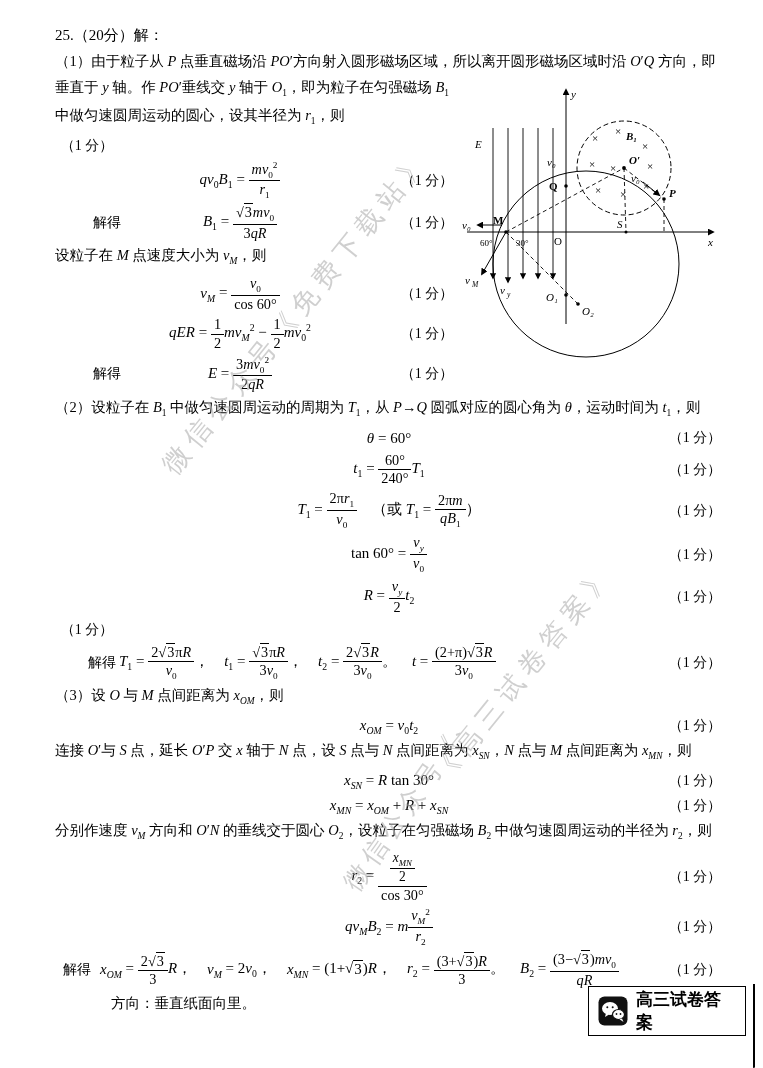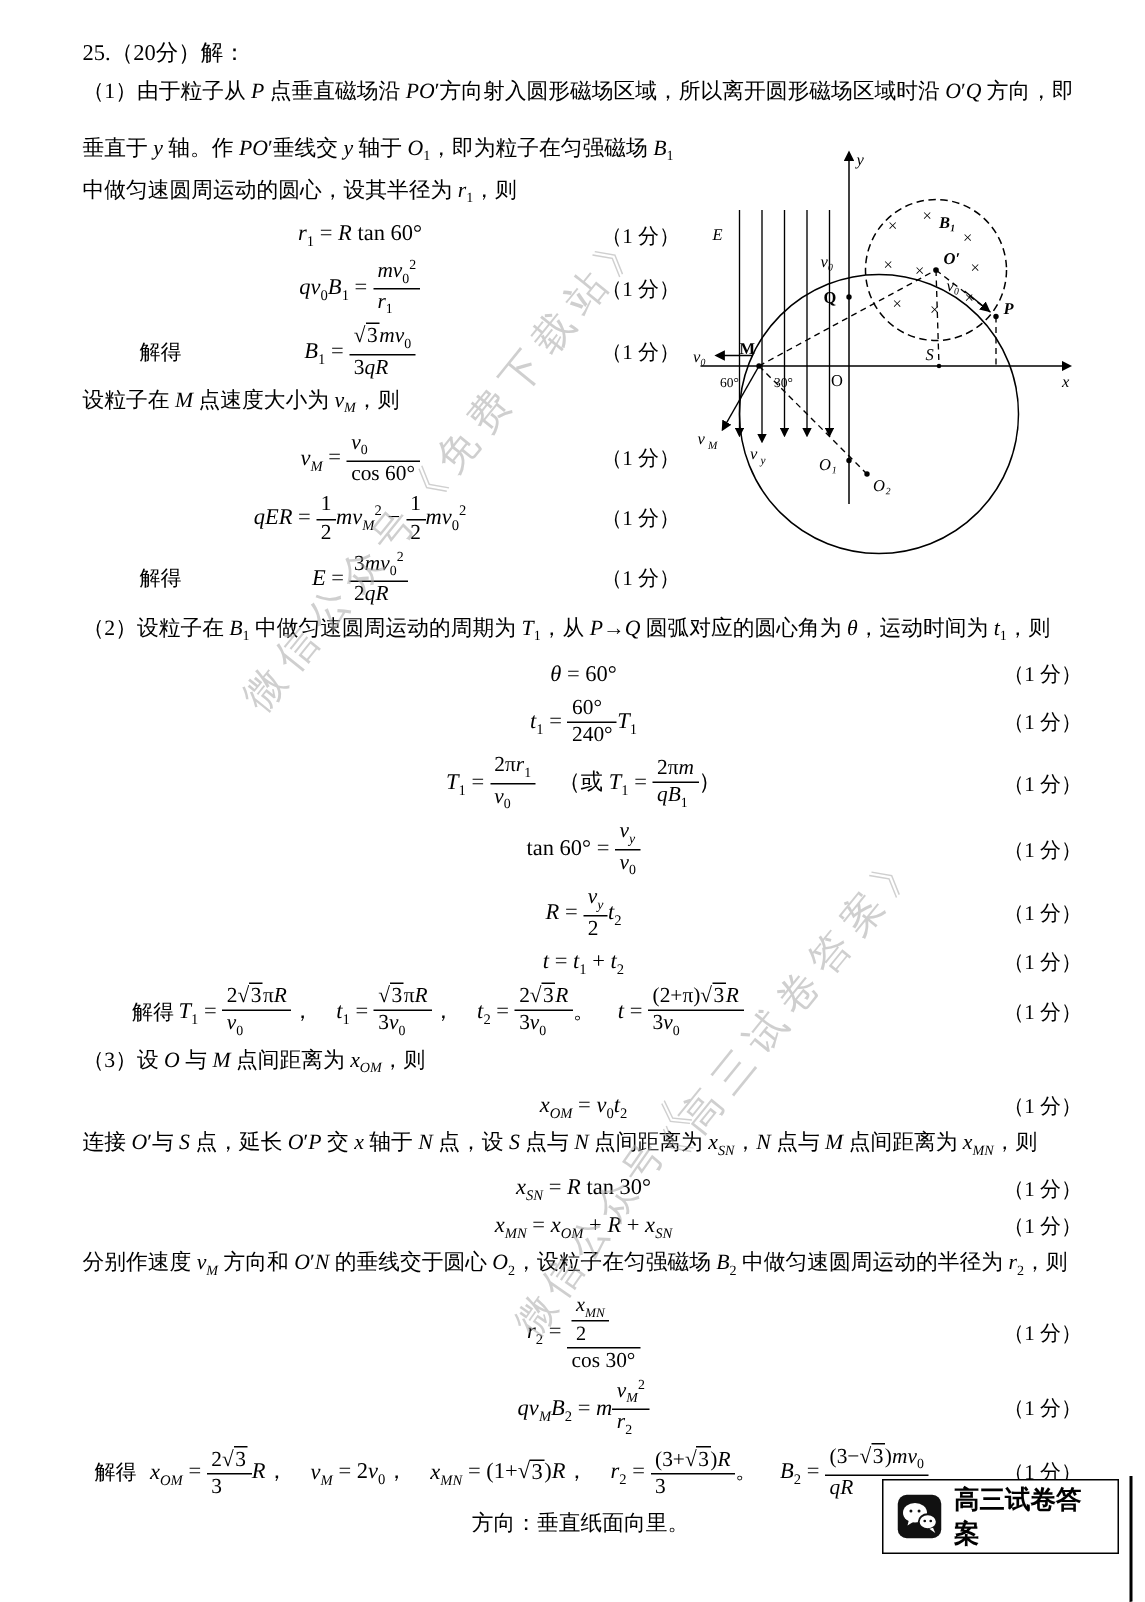--- a/index.html
+++ b/index.html
@@ -2,35 +2,35 @@
 <html><head>
 <meta charset="utf-8">
 <style>
   * { box-sizing: border-box; }
   body { margin:0; background:#ffffff; }
   .page { position:relative; width:763px; height:1068px; background:#fff;
           font-family:"Liberation Serif","DejaVu Serif",serif; color:#000; overflow:hidden;border-radius:10px; }
   .content { position:absolute; left:55px; top:26px; width:672px; z-index:1; }
   .heading { font-size:15px; margin-bottom:6px; }
   .para { font-size:14.5px; line-height:21px; margin:1px 0; }
-  .cols { display:flex; margin-top:16px; }
+  .cols { display:flex; margin-top:4px; }
   .col-left { width:404px; }
   .col-right { width:268px; padding-left:2px; }
   .eq-row { display:flex; align-items:center; position:relative; margin:3px 0; min-height:22px; }
   .eq { flex:1; text-align:center; font-size:15px; }
   .cols .eq { padding-left:30px; }
   .wide .eq { padding-left:60px; }
   .eq.align-left { text-align:left; padding-left:64px; }
   .eq.align-left.tight { padding-left:45px; }
-  .eq.dir { text-align:center; padding-left:56px; font-size:14.5px; }
+  .eq.dir { text-align:left; padding-left:56px; font-size:14.5px; }
   .score { flex:0 0 64px; text-align:center; font-size:14px; white-space:nowrap; }
   .prefix { position:absolute; left:38px; font-size:14px; }
   .wide .prefix { left:33px; }
   .wide .prefix.tight { left:8px; }
-  .fr { display:inline-block; vertical-align:middle; text-align:left; font-size:.95em; line-height:1.2; }
+  .fr { display:inline-block; vertical-align:middle; text-align:center; font-size:.95em; line-height:1.2; }
   .fr .nu { display:block; padding:0 3px; border-bottom:1px solid #000; }
   .fr .de { display:block; padding:0 3px; }
   sub, sup { font-size:.65em; }
   .ov { border-top:1px solid #000; padding:0 1px; }
   .wm { position:absolute; white-space:nowrap; color:#a9a9a9; opacity:.55; z-index:3;
         font-family:"Liberation Sans","DejaVu Sans",sans-serif; pointer-events:none; transform-origin:0 50%; }
   .wm1 { left:168px; top:452px; font-size:27px; letter-spacing:7px; transform:rotate(-51deg); }
   .wm2 { left:438px; top:760px; font-size:27px; letter-spacing:7px; transform:rotate(-51deg); }
   .wm3 { left:350px; top:870px; font-size:26px; letter-spacing:5px; transform:rotate(-55deg); }
   .brand-badge { position:absolute; left:588px; top:986px; width:158px; height:50px;
@@ -56,21 +56,20 @@
     <div class="heading">25.（20分）解：</div>
 
     <div class="para">（1）由于粒子从 <i>P</i> 点垂直磁场沿 <i>PO</i>′方向射入圆形磁场区域，所以离开圆形磁场区域时沿 <i>O</i>′<i>Q</i> 方向，即</div>
 
     <div class="cols">
       <div class="col-left">
         <div class="para">垂直于 <i>y</i> 轴。作 <i>PO</i>′垂线交 <i>y</i> 轴于 <i>O</i><sub>1</sub>，即为粒子在匀强磁场 <i>B</i><sub>1</sub></div>
         <div class="para">中做匀速圆周运动的圆心，设其半径为 <i>r</i><sub>1</sub>，则</div>
 
         <div class="eq-row">
-          <span class="eq"><i>r</i><sub>1</sub> = <i>R</i> tan 60°</span>
           <span class="score">（1 分）</span>
         </div>
         <div class="eq-row">
           <span class="eq"><i>qv</i><sub>0</sub><i>B</i><sub>1</sub> = <span class="fr"><span class="nu"><i>mv</i><sub>0</sub><sup>2</sup></span><span class="de"><i>r</i><sub>1</sub></span></span></span>
           <span class="score">（1 分）</span>
         </div>
         <div class="eq-row">
           <span class="prefix">解得</span>
           <span class="eq"><i>B</i><sub>1</sub> = <span class="fr"><span class="nu">√<span class="ov">3</span><i>mv</i><sub>0</sub></span><span class="de">3<i>qR</i></span></span></span>
           <span class="score">（1 分）</span>
@@ -198,21 +197,20 @@
 
     <div class="eq-row wide">
       <span class="eq">tan 60° = <span class="fr"><span class="nu"><i>v<sub>y</sub></i></span><span class="de"><i>v</i><sub>0</sub></span></span></span>
       <span class="score">（1 分）</span>
     </div>
     <div class="eq-row wide">
       <span class="eq"><i>R</i> = <span class="fr"><span class="nu"><i>v<sub>y</sub></i></span><span class="de">2</span></span><i>t</i><sub>2</sub></span>
       <span class="score">（1 分）</span>
     </div>
     <div class="eq-row wide">
-      <span class="eq"><i>t</i> = <i>t</i><sub>1</sub> + <i>t</i><sub>2</sub></span>
       <span class="score">（1 分）</span>
     </div>
     <div class="eq-row wide">
       <span class="prefix">解得</span>
       <span class="eq align-left"><i>T</i><sub>1</sub> = <span class="fr"><span class="nu">2√<span class="ov">3</span>π<i>R</i></span><span class="de"><i>v</i><sub>0</sub></span></span>，　<i>t</i><sub>1</sub> = <span class="fr"><span class="nu">√<span class="ov">3</span>π<i>R</i></span><span class="de">3<i>v</i><sub>0</sub></span></span>，　<i>t</i><sub>2</sub> = <span class="fr"><span class="nu">2√<span class="ov">3</span><i>R</i></span><span class="de">3<i>v</i><sub>0</sub></span></span>。　<i>t</i> = <span class="fr"><span class="nu">(2+π)√<span class="ov">3</span><i>R</i></span><span class="de">3<i>v</i><sub>0</sub></span></span></span>
       <span class="score">（1 分）</span>
     </div>
 
     <div class="para">（3）设 <i>O</i> 与 <i>M</i> 点间距离为 <i>x<sub>OM</sub></i>，则</div>
 

